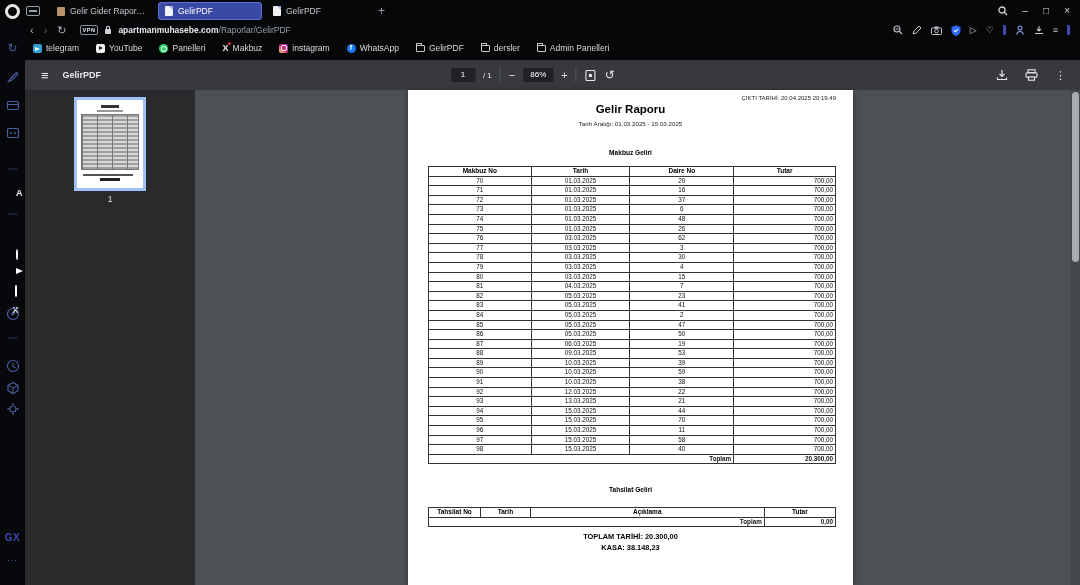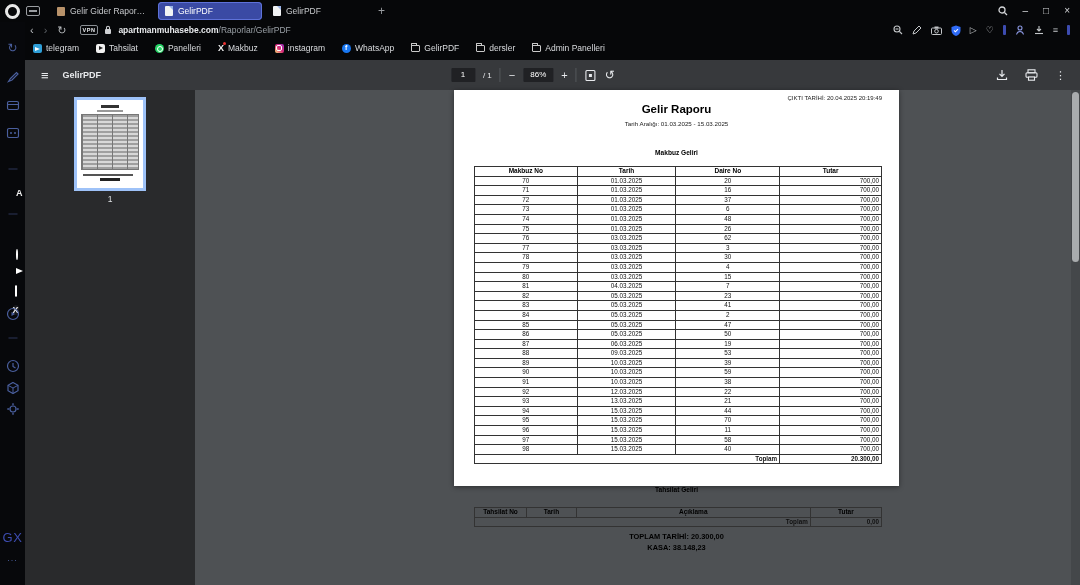--- a/index.html
+++ b/index.html
@@ -62,21 +62,21 @@
   .sb-discord::after { content:""; position:absolute; inset:3px; background:#fff; border-radius:2px; }
   .sb-wa { background:#25d366; }
   .sb-wa::after { content:""; position:absolute; inset:3px; border:1.5px solid #fff; border-radius:50%; }
   .sb-tg { background:#2aabee; }
   .sb-tg::after { content:""; position:absolute; left:3px; top:4px; border-left:7px solid #fff; border-top:3px solid transparent; border-bottom:3px solid transparent; }
   .sb-ig { background:linear-gradient(45deg,#feda75,#d62976,#962fbf); }
   .sb-ig::after { content:""; position:absolute; inset:2.5px; border:1.2px solid #fff; border-radius:3px; }
   .sb-x { background:#17181c; color:#eee; font-weight:bold; font-size:9px; text-align:center; line-height:13px; }
   .sb-aria { background:#1c1e24; }
   .sb-aria::after { content:"A"; position:absolute; left:3.5px; top:1px; color:#f0f0f0; font-size:9px; font-weight:bold; }
-  .gx-logo { color:#3d4cb0; font-weight:normal; font-size:13px; letter-spacing:.5px; }
+  .gx-logo { color:#3d4cb0; font-weight:bold; font-size:10px; letter-spacing:.5px; }
   .sb-dots { color:#4a5f9e; font-size:9px; letter-spacing:1px; }
   svg.sbsvg { display:block; }
 
   
   .pdfbar { position:absolute; left:25px; top:60px; width:1055px; height:30px; background:#37393c; display:flex; align-items:center; color:#e8eaed; }
   .pdf-menu { font-size:13px; margin:0 0 0 16px; }
   .pdf-title { font-size:9px; font-weight:bold; margin-left:14px; }
   .pdf-center { position:absolute; left:50%; top:0; height:30px; transform:translateX(-62%); display:flex; align-items:center; gap:8px; }
   .pagebox { width:24px; height:14px; background:#202124; color:#fff; font-size:8px; text-align:center; line-height:14px; border-radius:1px; }
   .ptotal { font-size:8px; }
@@ -96,21 +96,21 @@
                  repeating-linear-gradient(180deg, #9f9f9f 0 2px, #d8d8d8 2px 4px); }
   .t-foot1 { position:absolute; left:6px; top:74px; width:50px; height:2px; background:#555; }
   .t-foot2 { position:absolute; left:50%; transform:translateX(-50%); top:78px; width:20px; height:3px; background:#222; }
   .thumb-label { position:absolute; left:52px; top:104px; width:66px; text-align:center; color:#dfe1e4; font-size:8.5px; }
 
   .contentarea { position:absolute; left:195px; top:90px; width:885px; height:495px; background:#4e5154; }
   .vscroll { position:absolute; left:1071px; top:90px; width:9px; height:495px; background:#44474a; }
   .vscroll .vthumb { position:absolute; left:1px; top:2px; width:7px; height:170px; background:#a9acae; border-radius:4px; }
 
   
-  .page { position:absolute; left:408px; top:90px; width:445px; height:396px; background:#fff; box-shadow:0 1px 5px rgba(0,0,0,.45); color:#111;margin-left:46px; }
+  .page { position:absolute; left:408px; top:90px; width:445px; height:495px; background:#fff; box-shadow:0 1px 5px rgba(0,0,0,.45); color:#111; }
   .print-date { position:absolute; right:17px; top:5px; font-size:6px; color:#222; }
   .doc-title { position:absolute; left:0; right:0; top:13px; text-align:center; font-size:11.5px; font-weight:bold; color:#000; }
   .doc-range { position:absolute; left:0; right:0; top:30px; text-align:center; font-size:6.2px; color:#222; }
   .sec-title { position:absolute; left:0; right:0; text-align:center; font-size:6.6px; font-weight:bold; color:#000; }
   .sec1 { top:59px; } .sec2 { top:396px; }
   table.doc { position:absolute; left:20px; width:408px; border-collapse:collapse; table-layout:fixed; }
   .tbl1 { top:76px; } .tbl2 { top:417px; }
   table.doc th, table.doc td { border:1px solid #333; font-size:6.3px; height:8.6px; line-height:8.6px; padding:0; text-align:center; white-space:nowrap; overflow:hidden; color:#111; }
   table.doc th { font-weight:bold; font-size:6.5px; color:#000; }
   .tbl2 th, .tbl2 td { height:9.2px; line-height:9.2px; }
@@ -195,21 +195,21 @@
     </div>
   </div>
 
   <div class="bmbar">
     <span class="bm">
         <span class="bm-sq bm-tg"></span>
         <span>telegram</span>
       </span>
     <span class="bm">
         <span class="bm-sq bm-yt"></span>
-        <span>Tahsilat</span>
+        <span>YouTube</span>
       </span>
     <span class="bm">
         <span class="bm-sq bm-wa"></span>
         <span>Panelleri</span>
       </span>
     <span class="bm">
         <span class="bm-x">X</span>
         <span>Makbuz</span>
       </span>
     <span class="bm">

